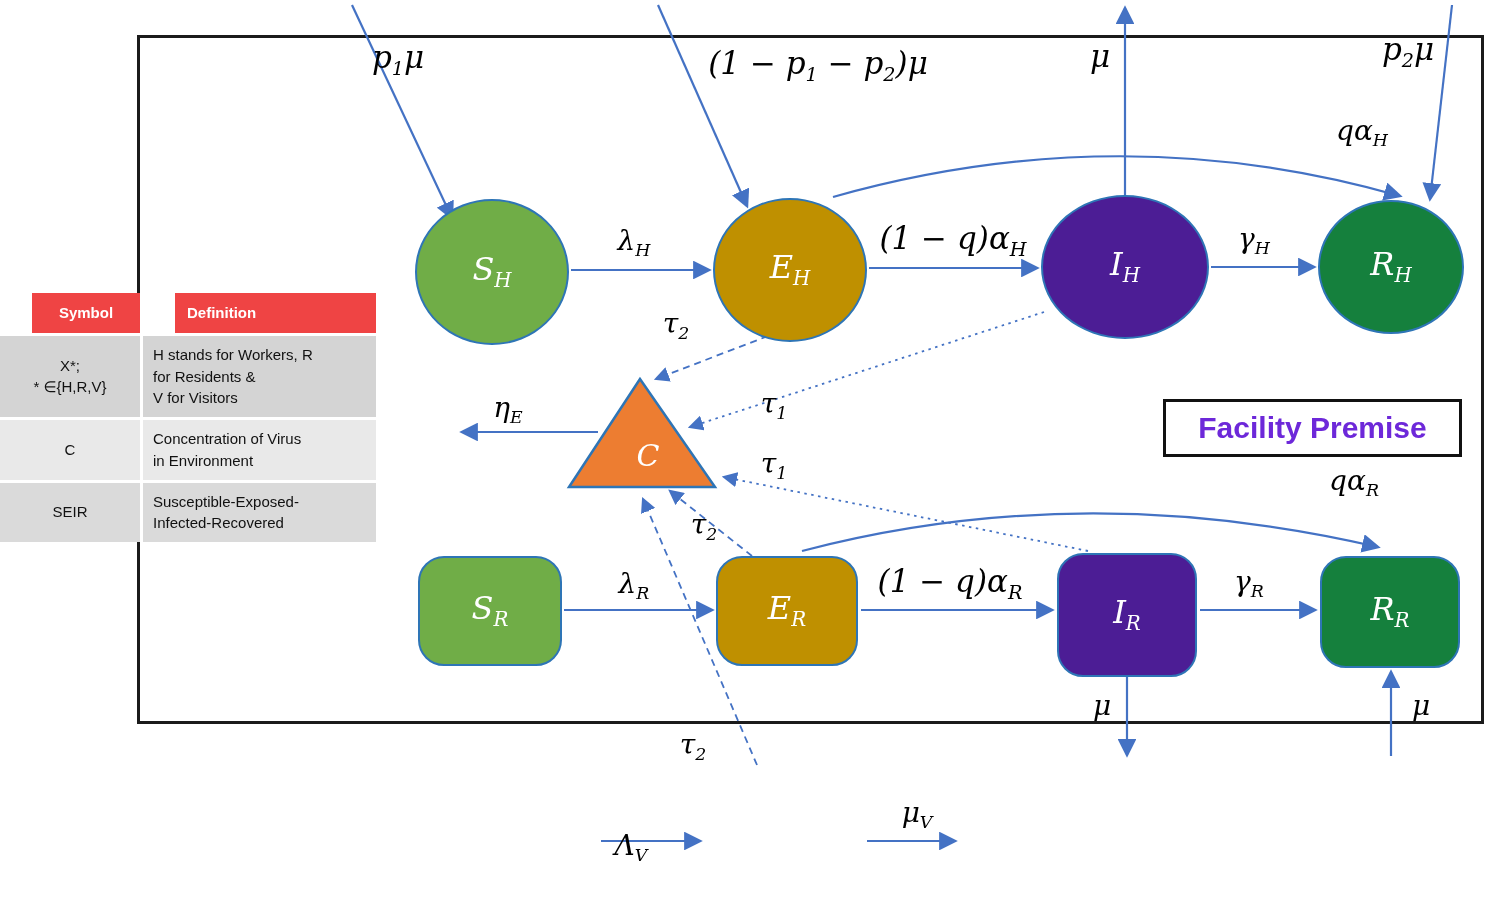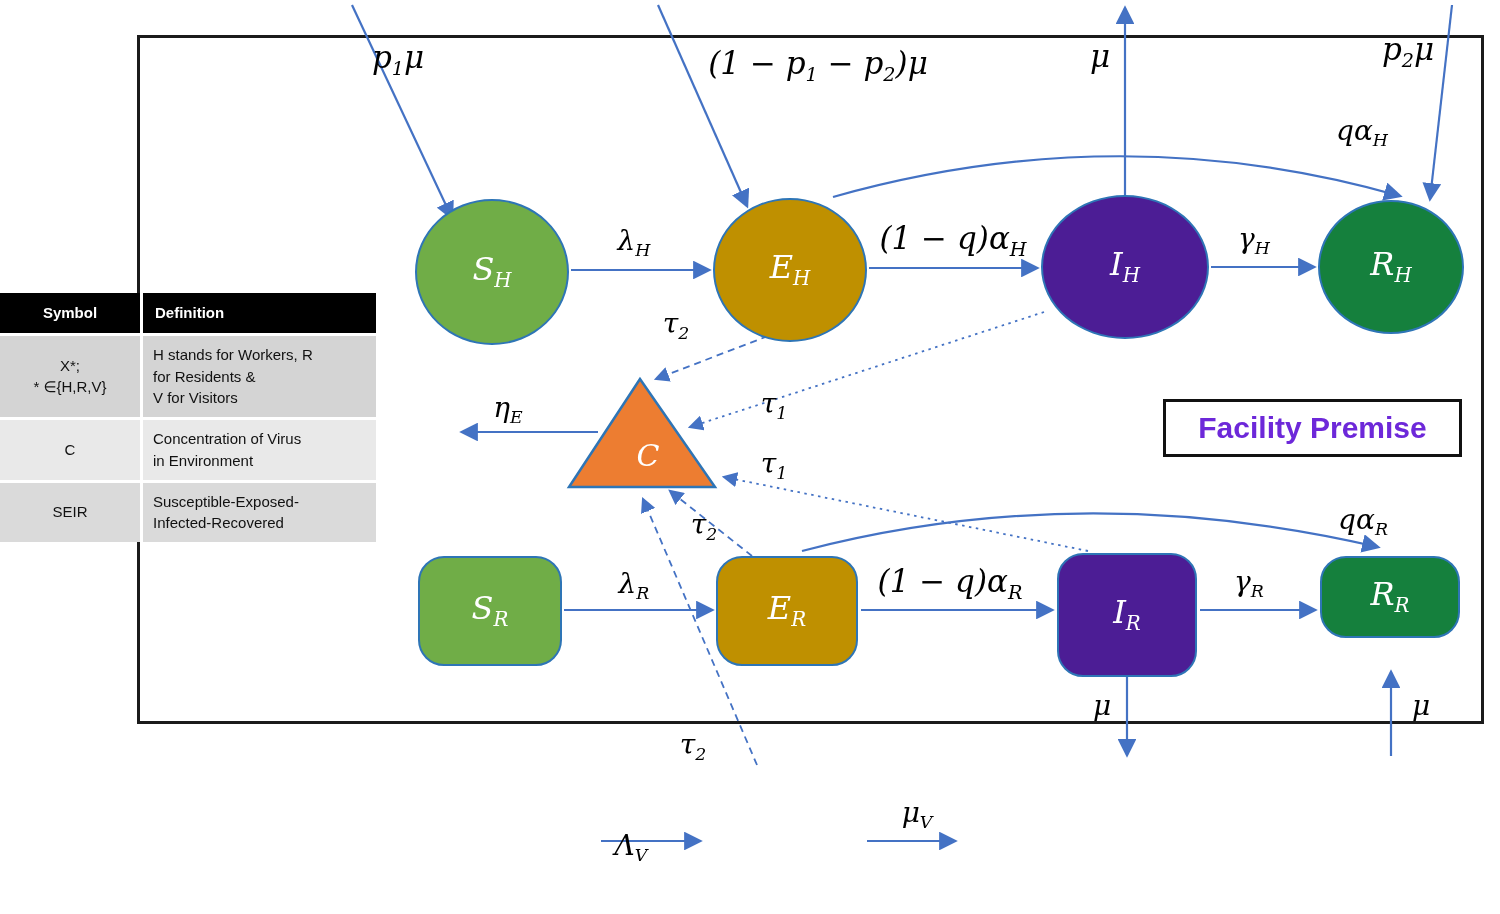--- a/index.html
+++ b/index.html
@@ -51,21 +51,21 @@
   .premise span { color:#6d28d9; font-weight:700; font-size:30px; }
 
   .legend {
     position:absolute; left:0; top:293px; width:376px;
     display:grid; grid-template-columns:140px 1fr; gap:3px; background:#fff;
   }
   .cell {
     font-size:15px; line-height:1.45; padding:8px 10px;
     white-space:pre-line; color:#111;
   }
-  .cell.head { background:#000000; color:#fff; font-weight:700; padding:9px 12px; }
+  .cell.head { background:#ef4444; color:#fff; font-weight:700; padding:9px 12px;margin-left:32px; }
   .cell.head.symh { text-align:center; }
   .cell.symc { display:flex; align-items:center; justify-content:center; text-align:center; }
   .rA { background:#D4D4D4; }
   .rB { background:#E9E9E9; }
   .rC { background:#DADADA; }
 </style>
 </head>
 <body>
 
 <div class="stage">
@@ -130,42 +130,42 @@
 
   <div class="node rsq green" style="left:418px;top:556px;width:144px;height:110px;">
     <span class="nlabel"><span>S</span><sub>R</sub></span>
   </div>
   <div class="node rsq gold" style="left:716px;top:556px;width:142px;height:110px;">
     <span class="nlabel"><span>E</span><sub>R</sub></span>
   </div>
   <div class="node rsq red" style="left:1057px;top:553px;width:140px;height:124px;">
     <span class="nlabel"><span>I</span><sub>R</sub></span>
   </div>
-  <div class="node rsq blue" style="left:1320px;top:556px;width:140px;height:82px;">
+  <div class="node rsq blue" style="left:1320px;top:556px;width:140px;height:112px;">
     <span class="nlabel"><span>R</span><sub>R</sub></span>
   </div>
 
 
   <span class="mlabel big" style="left:398px;top:60px;"><span>p</span><sub>1</sub><span>μ</span></span>
   <span class="mlabel big" style="left:818px;top:66px;"><span>(1 − p</span><sub>1</sub><span> − p</span><sub>2</sub><span>)μ</span></span>
   <span class="mlabel big" style="left:1100px;top:56px;"><span>μ</span></span>
   <span class="mlabel big" style="left:1408px;top:52px;"><span>p</span><sub>2</sub><span>μ</span></span>
   <span class="mlabel" style="left:634px;top:243px;"><span>λ</span><sub>H</sub></span>
   <span class="mlabel big" style="left:953px;top:241px;"><span>(1 − q)α</span><sub>H</sub></span>
   <span class="mlabel" style="left:1254px;top:241px;"><span>γ</span><sub>H</sub></span>
   <span class="mlabel" style="left:1362px;top:133px;"><span>qα</span><sub>H</sub></span>
   <span class="mlabel" style="left:676px;top:326px;"><span>τ</span><sub>2</sub></span>
   <span class="mlabel" style="left:508px;top:410px;"><span>η</span><sub>E</sub></span>
   <span class="mlabel" style="left:774px;top:406px;"><span>τ</span><sub>1</sub></span>
   <span class="mlabel" style="left:774px;top:466px;"><span>τ</span><sub>1</sub></span>
   <span class="mlabel" style="left:704px;top:527px;"><span>τ</span><sub>2</sub></span>
   <span class="mlabel" style="left:634px;top:586px;"><span>λ</span><sub>R</sub></span>
   <span class="mlabel big" style="left:950px;top:584px;"><span>(1 − q)α</span><sub>R</sub></span>
   <span class="mlabel" style="left:1249px;top:584px;"><span>γ</span><sub>R</sub></span>
-  <span class="mlabel" style="left:1354px;top:522px;margin-left:9px;"><span>qα</span><sub>R</sub></span>
+  <span class="mlabel" style="left:1354px;top:483px;"><span>qα</span><sub>R</sub></span>
   <span class="mlabel" style="left:1102px;top:706px;"><span>μ</span></span>
   <span class="mlabel" style="left:1421px;top:706px;"><span>μ</span></span>
   <span class="mlabel" style="left:693px;top:747px;"><span>τ</span><sub>2</sub></span>
   <span class="mlabel" style="left:631px;top:848px;"><span>Λ</span><sub>V</sub></span>
   <span class="mlabel" style="left:917px;top:815px;"><span>μ</span><sub>V</sub></span>
 
   <div class="premise">
     <span>Facility Premise</span>
   </div>
 

